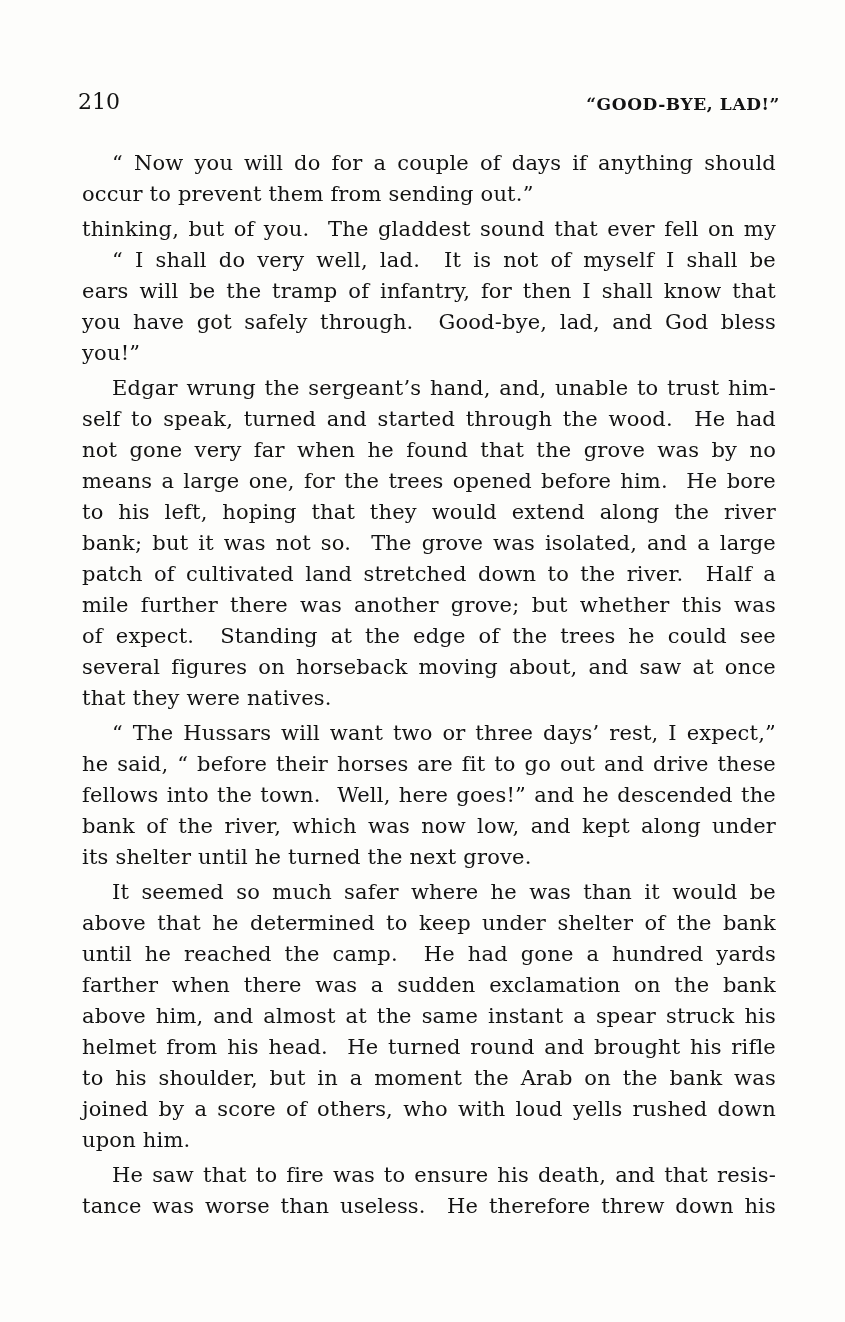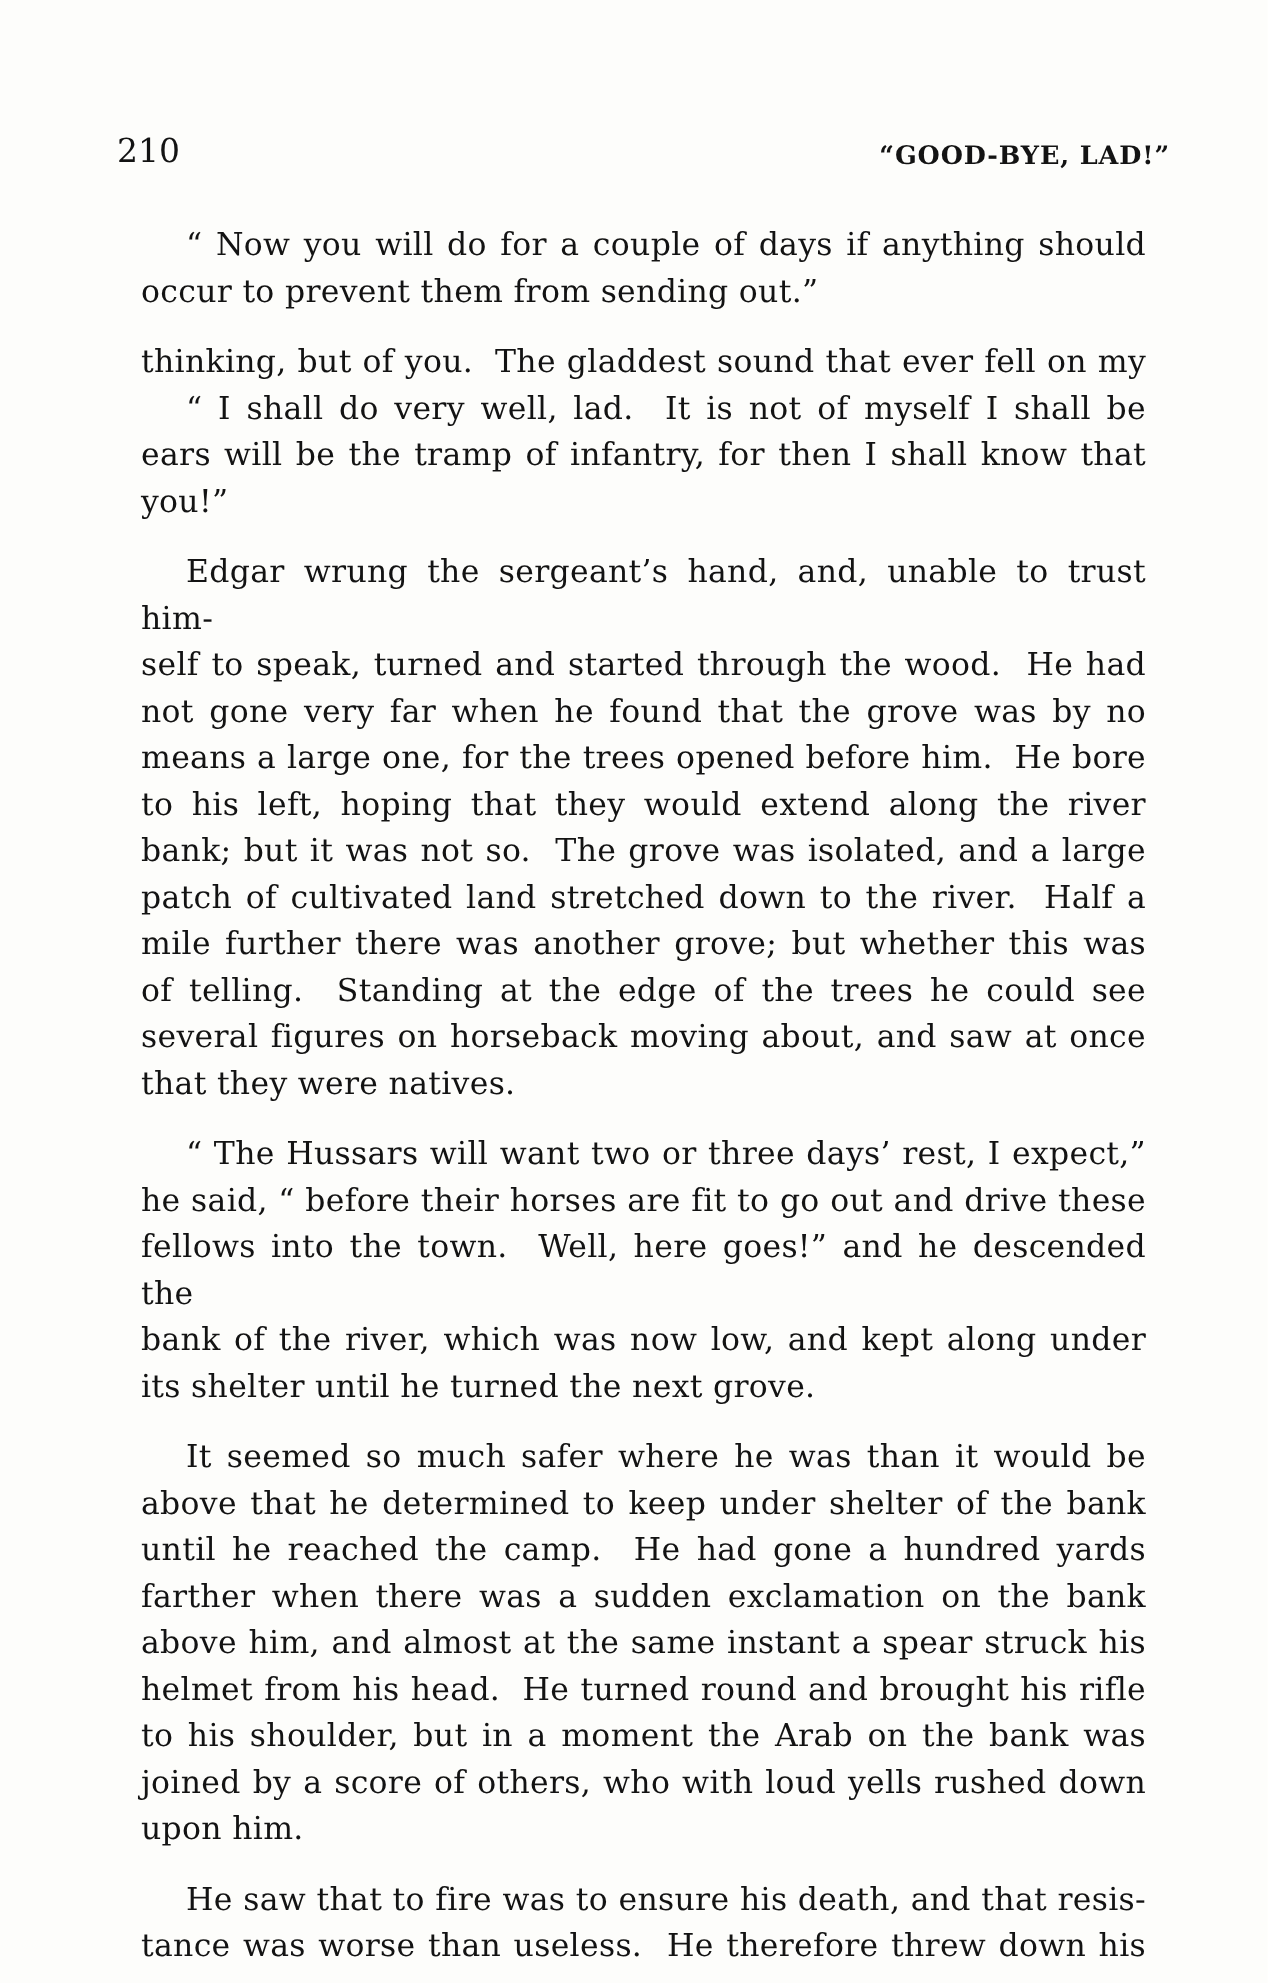--- a/index.html
+++ b/index.html
@@ -29,21 +29,21 @@
   .running-title {
     display: block;
     text-align: right;
     font-size: 17px;
     font-weight: bold;
     letter-spacing: 0.6px;
     line-height: 26px;
     padding-top: 3px;
   }
   .body-text { }
-  .para { margin: 16px; }
+  .para { margin: 4px; }
   .line {
     font-size: 21px;
     line-height: 31px;
     text-align: justify;
     text-align-last: justify;
     white-space: pre-wrap;
     letter-spacing: 0.2px;
   }
   .line.para-first { text-indent: 30px; }
   .line.para-last { text-align-last: left; }
@@ -59,32 +59,33 @@
   </div>
   <div class="body-text" id="page-body">
       <div class="para">
         <div class="line para-first">“ Now you will do for a couple of days if anything should</div>
         <div class="line para-last">occur to prevent them from sending out.”</div>
       </div>
       <div class="para">
         <div class="line">thinking, but of you.  The gladdest sound that ever fell on my</div>
         <div class="line para-first">“ I shall do very well, lad.  It is not of myself I shall be</div>
         <div class="line">ears will be the tramp of infantry, for then I shall know that</div>
+        <div class="line">you have got safely through.  Good-bye, lad, and God bless</div>
         <div class="line para-last">you!”</div>
       </div>
       <div class="para">
         <div class="line para-first">Edgar wrung the sergeant’s hand, and, unable to trust him-</div>
         <div class="line">self to speak, turned and started through the wood.  He had</div>
         <div class="line">not gone very far when he found that the grove was by no</div>
         <div class="line">means a large one, for the trees opened before him.  He bore</div>
         <div class="line">to his left, hoping that they would extend along the river</div>
         <div class="line">bank; but it was not so.  The grove was isolated, and a large</div>
         <div class="line">patch of cultivated land stretched down to the river.  Half a</div>
         <div class="line">mile further there was another grove; but whether this was</div>
-        <div class="line">of telling.  Standing at the edge of the trees he could see</div>
+        <div class="line">of expect.  Standing at the edge of the trees he could see</div>
         <div class="line">several figures on horseback moving about, and saw at once</div>
         <div class="line para-last">that they were natives.</div>
       </div>
       <div class="para">
         <div class="line para-first">“ The Hussars will want two or three days’ rest, I expect,”</div>
         <div class="line">he said, “ before their horses are fit to go out and drive these</div>
         <div class="line">fellows into the town.  Well, here goes!” and he descended the</div>
         <div class="line">bank of the river, which was now low, and kept along under</div>
         <div class="line para-last">its shelter until he turned the next grove.</div>
       </div>

